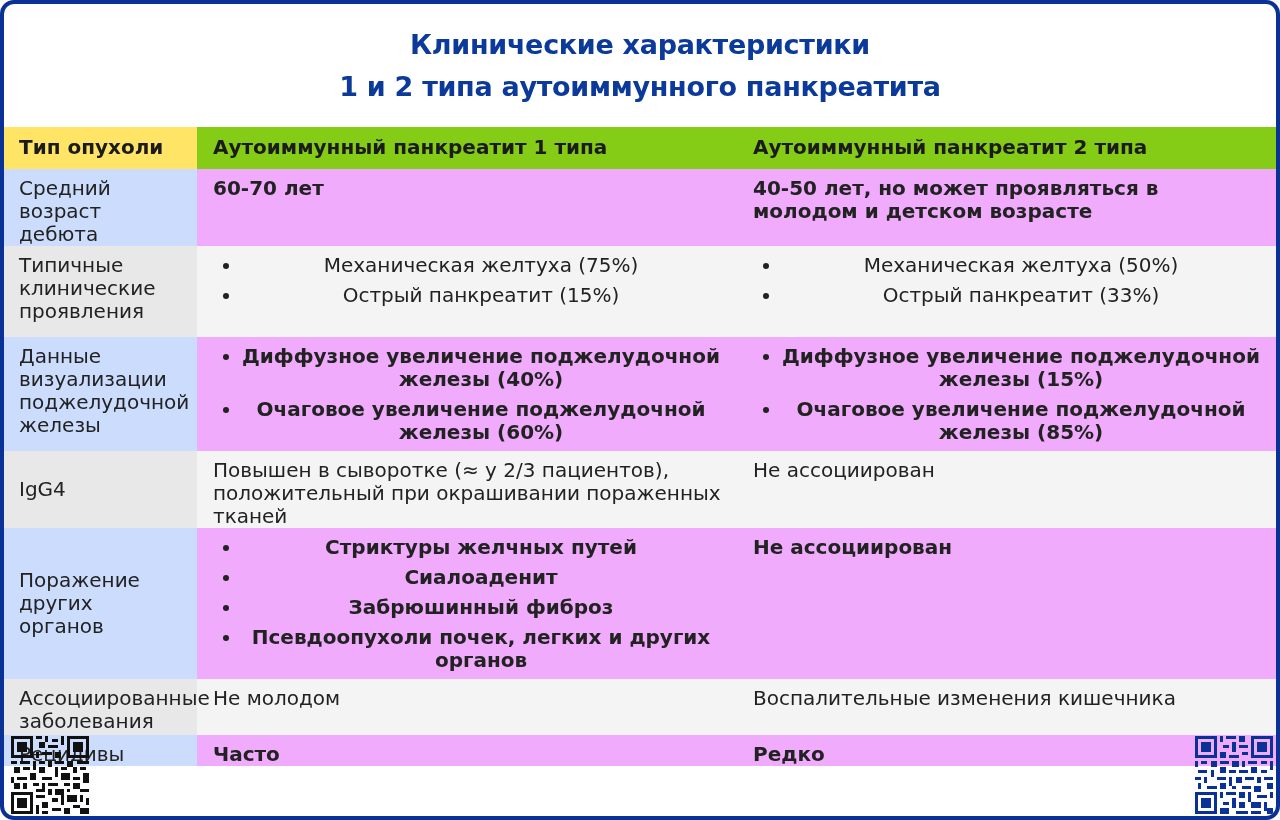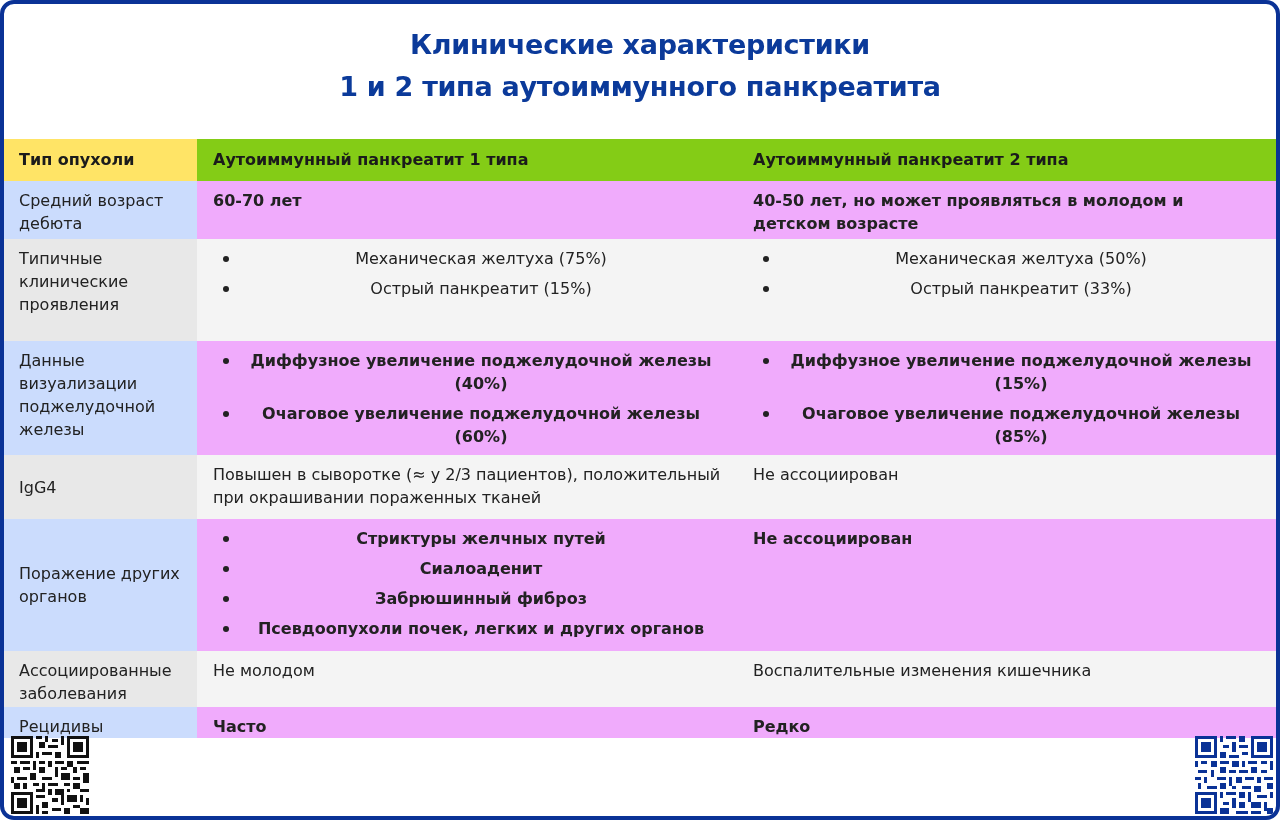--- a/index.html
+++ b/index.html
@@ -9,23 +9,23 @@
     position: absolute; left: 0; top: 0; width: 1280px; height: 820px;
     border: 4px solid #0a3296; border-radius: 14px; background: #ffffff; overflow: hidden;
   }
   .title {
     position: absolute; left: 0; top: 20px; width: 1272px; text-align: center;
     color: #0b3a9a; font-weight: bold; font-size: 27px; line-height: 42px;
     font-family: "DejaVu Sans", sans-serif; letter-spacing: -0.3px;
   }
   .title span { display: block; }
   table {
-    position: absolute; left: -1px; top: 135px; width: 1274px;
+    position: absolute; left: -1px; top: 123px; width: 1274px;
     border-collapse: collapse; table-layout: fixed;
-    font-size: 16px; line-height: 23px;
+    font-size: 20px; line-height: 23px;
   }
   col.c1 { width: 194px; }
   col.c2 { width: 540px; }
   col.c3 { width: 540px; }
   td, th { vertical-align: top; text-align: left; padding: 8px 14px 0 16px; font-weight: normal; }
   td.first { padding-left: 16px; }
   tr.hdr th { height: 42px; padding-top: 9px; font-weight: bold; color: #1b1b1b; }
   tr.hdr th.first { background: #ffe466; }
   tr.hdr th.col { background: #84cc16; }
   tr.blue td.first { background: #cbdcfd; }
@@ -66,21 +66,21 @@
       <th class="col">Аутоиммунный панкреатит 1 типа</th>
       <th class="col">Аутоиммунный панкреатит 2 типа</th>
     </tr>
 
     <tr class="blue" style="height:58px">
       <td class="first">Средний возраст дебюта</td>
       <td class="col">60-70 лет</td>
       <td class="col">40-50 лет, но может проявляться в молодом и детском возрасте</td>
     </tr>
 
-    <tr class="gray" style="height:102px">
+    <tr class="gray" style="height:91px">
       <td class="first">Типичные клинические проявления</td>
       <td class="col">
         <ul>
           <li>Механическая желтуха (75%)</li>
           <li>Острый панкреатит (15%)</li>
         </ul>
       </td>
       <td class="col">
         <ul>
           <li>Механическая желтуха (50%)</li>

